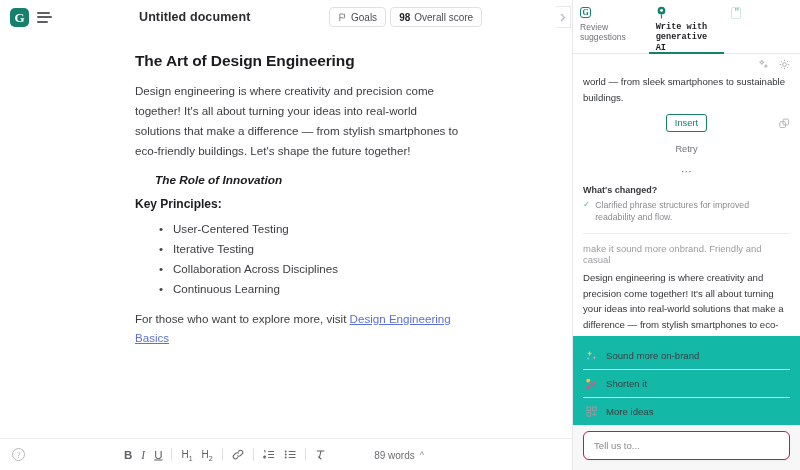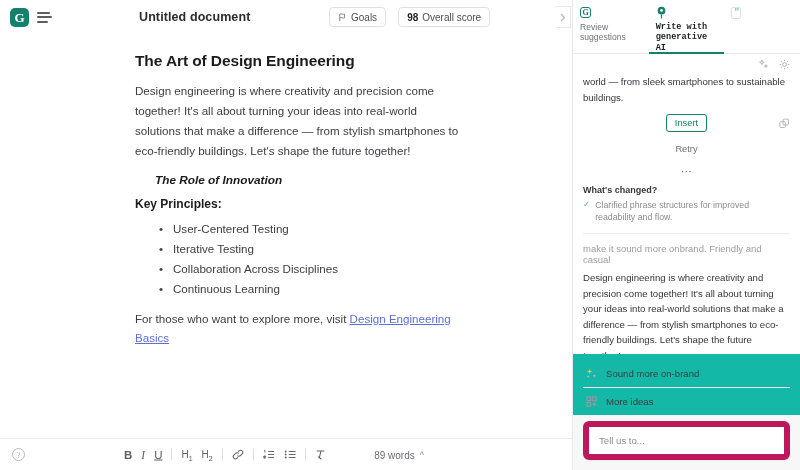--- a/index.html
+++ b/index.html
@@ -37,21 +37,21 @@
   .menu-icon i:nth-child(1){ width: 13px; }
   .menu-icon i:nth-child(2){ width: 15px; }
   .menu-icon i:nth-child(3){ width: 11px; }
 
   .doc-title {
     position: absolute; left: 139px; top: 50%; transform: translateY(-50%);
     font-size: 12.5px; font-weight: bold; color: #2b2c2f; letter-spacing: .1px;
   }
   .top-right-group {
     position: absolute; left: 329px; top: 50%; transform: translateY(-50%);
-    display: flex; gap: 12px; align-items: center;
+    display: flex; gap: 4px; align-items: center;
   }
   .pill {
     height: 20px; border: 1px solid #dfe0e2; border-radius: 4px;
     display: flex; align-items: center; gap: 4px;
     padding: 0 8px; font-size: 10px; color: #4a4c50; background:#fff;
     white-space: nowrap; cursor: pointer;
   }
   .pill .score { font-weight: bold; color: #1f2023; }
   .goal-ico { width: 9px; height: 9px; color:#7a7c80; display:inline-block; }
   .panel-toggle {
@@ -206,21 +206,21 @@
   .quick { background: #14b8a6; padding: 6px 10px 0 10px; flex: 0 0 auto; }
   .quick-item {
     display: flex; align-items: center; gap: 8px;
     font-size: 9.6px; color: #3b3d41; padding: 7px 2px; cursor: pointer;
     border-bottom: 1px solid #ececee;
   }
   .quick-item:last-of-type { border-bottom: none; }
   .qico { width: 13px; height: 13px; display:flex; align-items:center; justify-content:center; }
   .ask-box {
     margin: 6px 10px 10px 10px; background: #fff;
-    border: 6px solid #be185d; border-radius: 6px;
+    border: 1px solid #be185d; border-radius: 6px;
     padding: 8px 10px; font-size: 9.6px; color: #8a8c90;
     box-shadow: 0 1px 2px rgba(0,0,0,.04); cursor: text;
   }
 </style>
 </head>
 <body>
 
 <div class="app">
 
   <div class="editor-col">
@@ -406,20 +406,30 @@
           <svg width="12" height="12" viewBox="0 0 12 12" fill="#f5c244">
               <path d="M3.6 1l.75 1.85L6.2 3.6l-1.85.75L3.6 6.2l-.75-1.85L1 3.6l1.85-.75z"></path>
               <path d="M8.3 6l.5 1.2 1.2.5-1.2.5-.5 1.2-.5-1.2-1.2-.5 1.2-.5z" fill="#e8a0c0"></path>
               <circle cx="2.2" cy="8.6" r="1" fill="#7fc8e8"></circle>
             </svg>
         </span>
         <span>Sound more on-brand</span>
       </div>
       <div class="quick-item">
         <span class="qico">
+          <svg width="12" height="12" viewBox="0 0 12 12" fill="none" stroke="#e0557c" stroke-width="1.1">
+              <circle cx="2.3" cy="2.6" r="1.4" fill="#f2c94c" stroke="#f2c94c"></circle>
+              <circle cx="2.3" cy="9.2" r="1.4" fill="#e0557c" stroke="#e0557c"></circle>
+              <path d="M3.6 3.4l6.6 5.4M3.6 8.4l6.6-5.4" stroke="#e0557c"></path>
+            </svg>
+        </span>
+        <span>Shorten it</span>
+      </div>
+      <div class="quick-item">
+        <span class="qico">
           <svg width="12" height="12" viewBox="0 0 12 12" fill="none" stroke="#9a9ca0" stroke-width="1">
               <rect x="1" y="1" width="3.6" height="3.6"></rect>
               <rect x="6.6" y="1" width="3.6" height="3.6"></rect>
               <rect x="1" y="6.6" width="3.6" height="3.6"></rect>
               <path d="M8.4 6.4v4M6.4 8.4h4"></path>
             </svg>
         </span>
         <span>More ideas</span>
       </div>
     </div>

